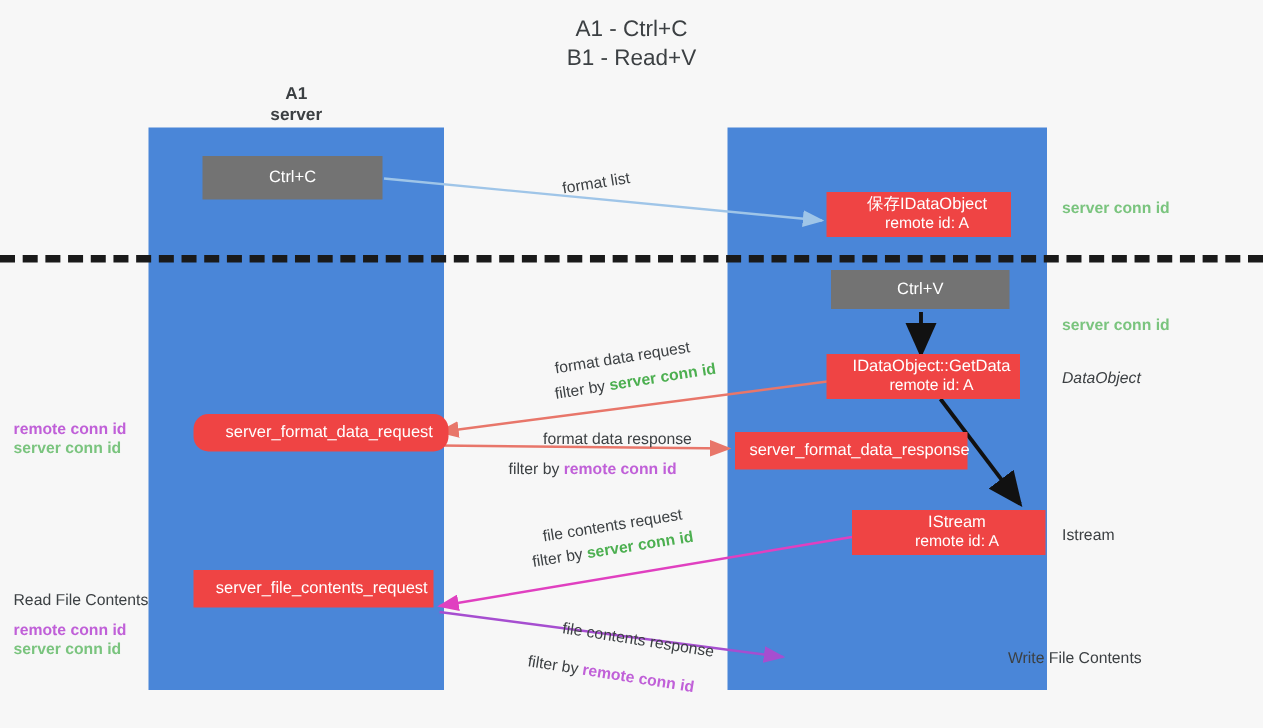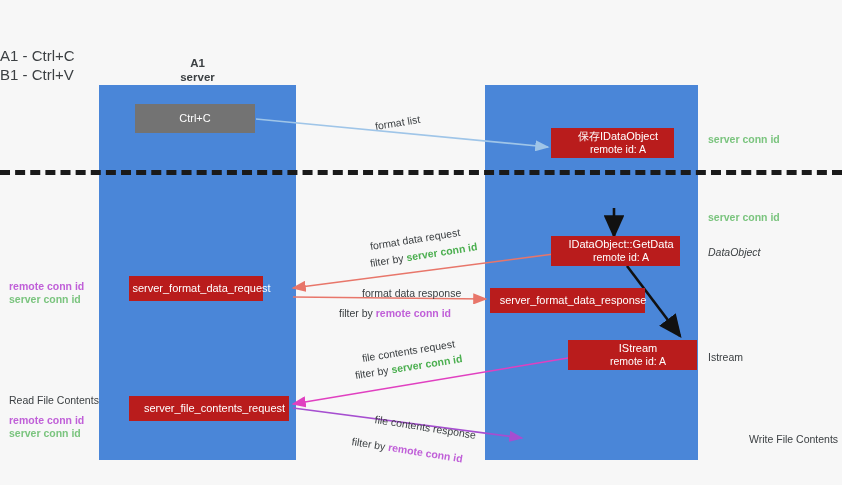--- a/index.html
+++ b/index.html
@@ -13,25 +13,24 @@
     height: 485px;
     background: #f7f7f7;
     font-family: "Liberation Sans", sans-serif;
     overflow: hidden;
   }
   .title-block {
     position: absolute;
     left: 0;
     top: 10px;
     width: 842px;
-    text-align: left;
+    text-align: center;
     color: #3c4043;
     font-size: 15px;
     line-height: 19px;
-    margin-top: 36px;
   }
   .lane {
     position: absolute;
     background: #4a86d8;
   }
   .lane-a { left: 99px; top: 85px; width: 197px; height: 375px; }
   .lane-b { left: 485px; top: 85px; width: 213px; height: 375px; }
 
   .lane-head {
     position: absolute;
@@ -49,21 +48,21 @@
     flex-direction: column;
     align-items: center;
     justify-content: center;
     color: #ffffff;
     font-size: 11px;
     line-height: 13px;
     text-align: center;
     box-sizing: border-box;
   }
   .box-green { background: #737373; }
-  .box-orange { background: #b91c1c; padding-left: 11px; }
+  .box-orange { background: #ef4444; padding-left: 11px; }
   .box .l2 { font-size: 10.5px; }
 
   .divider {
     position: absolute;
     left: 0;
     top: 170px;
     width: 842px;
     height: 0;
     border-top: 5px dashed #1a1a1a;
   }
@@ -95,21 +94,21 @@
     pointer-events: none;
   }
 </style>
 </head>
 <body>
 
 <div id="canvas">
 
   <div class="title-block">
     <div>A1 - Ctrl+C</div>
-    <div>B1 - Ctrl+V</div>
+    <div>B1 - Read+V</div>
   </div>
 
   <div class="lane-head lane-head-a">
     <div>A1</div>
     <div>server</div>
   </div>
 
   <div class="lane lane-a"></div>
   <div class="lane lane-b"></div>
 
@@ -146,33 +145,36 @@
 
     <line x1="293" y1="408" x2="522" y2="438" stroke="#a64ed0" stroke-width="1.6" marker-end="url(#ah-purple)"></line>
   </svg>
 
   <div class="divider"></div>
 
   <div class="box box-green" style="left:135px; top:104px; width:120px; height:29px;">
     <div>Ctrl+C</div>
   </div>
 
-  <div class="box box-orange" style="left:129px; top:276px; width:134px; height:25px;">
+  <div class="box box-orange" style="left:129px; top:276px; width:170px; height:25px;border-radius:10px;">
     <div>server_format_data_request</div>
   </div>
 
-  <div class="box box-orange" style="left:129px; top:396px; width:160px; height:25px;">
+  <div class="box box-orange" style="left:129px; top:380px; width:160px; height:25px;">
     <div>server_file_contents_request</div>
   </div>
 
   <div class="box box-orange" style="left:551px; top:128px; width:123px; height:30px;">
     <div>保存IDataObject</div>
     <div class="l2">remote id: A</div>
   </div>
 
+  <div class="box box-green" style="left:554px; top:180px; width:119px; height:26px;">
+    <div>Ctrl+V</div>
+  </div>
 
   <div class="box box-orange" style="left:551px; top:236px; width:129px; height:30px;">
     <div>IDataObject::GetData</div>
     <div class="l2">remote id: A</div>
   </div>
 
   <div class="box box-orange" style="left:490px; top:288px; width:155px; height:25px;align-items:center;">
     <div>server_format_data_response</div>
   </div>
 
@@ -203,21 +205,21 @@
 
   <div class="anno rot-dn" style="left:375px; top:412px;">file contents response</div>
   <div class="anno rot-dn" style="left:352px; top:434px;">
     <span>filter by </span><span class="c-purple">remote conn id</span>
   </div>
 
   <div class="side-label side-green" style="left:708px; top:132px;">server conn id</div>
   <div class="side-label side-green" style="left:708px; top:210px;">server conn id</div>
   <div class="side-label" style="left:708px; top:245px;font-style:italic;">DataObject</div>
   <div class="side-label" style="left:708px; top:350px;">Istream</div>
-  <div class="side-label" style="left:749px; top:432px;">Write File Contents</div>
+  <div class="side-label" style="left:672px; top:432px;">Write File Contents</div>
 
   <div class="side-label side-purple" style="left:9px; top:279px;">remote conn id</div>
   <div class="side-label side-green" style="left:9px; top:292px;">server conn id</div>
 
   <div class="side-label" style="left:9px; top:393px;">Read File Contents</div>
   <div class="side-label side-purple" style="left:9px; top:413px;">remote conn id</div>
   <div class="side-label side-green" style="left:9px; top:426px;">server conn id</div>
 
 </div>
 

